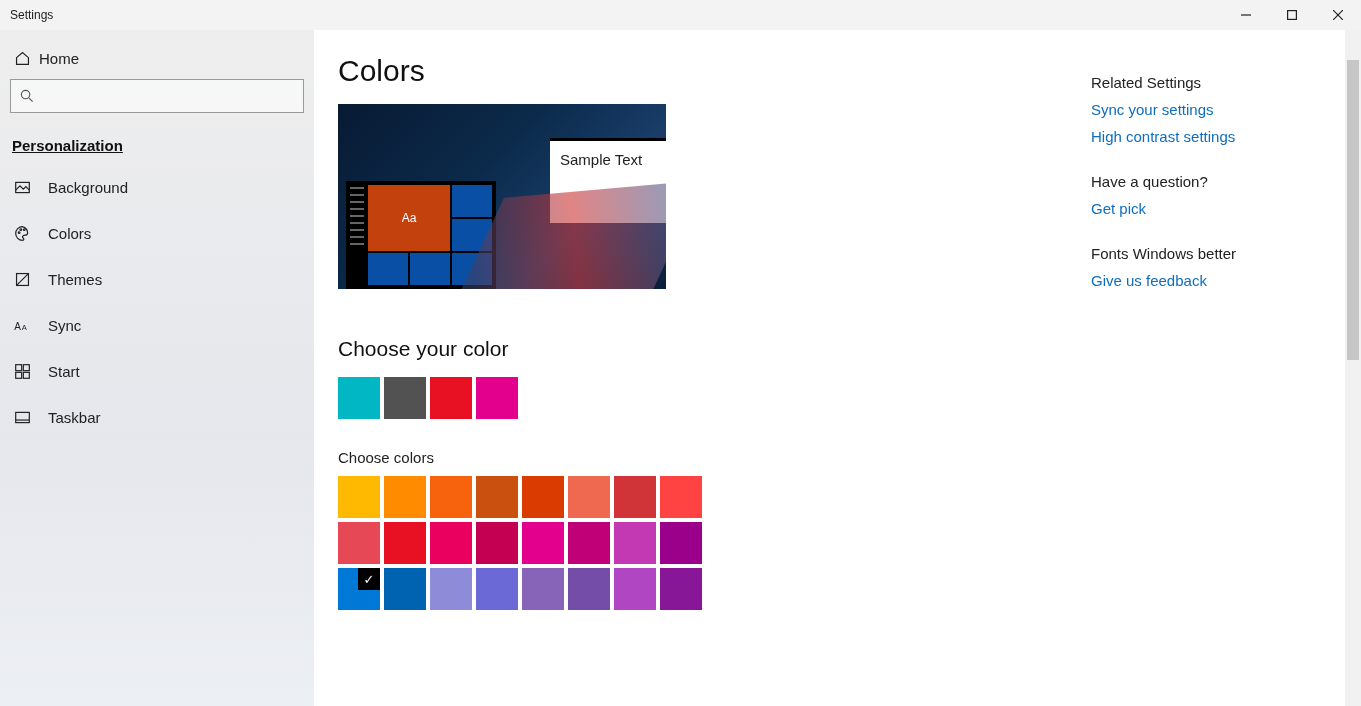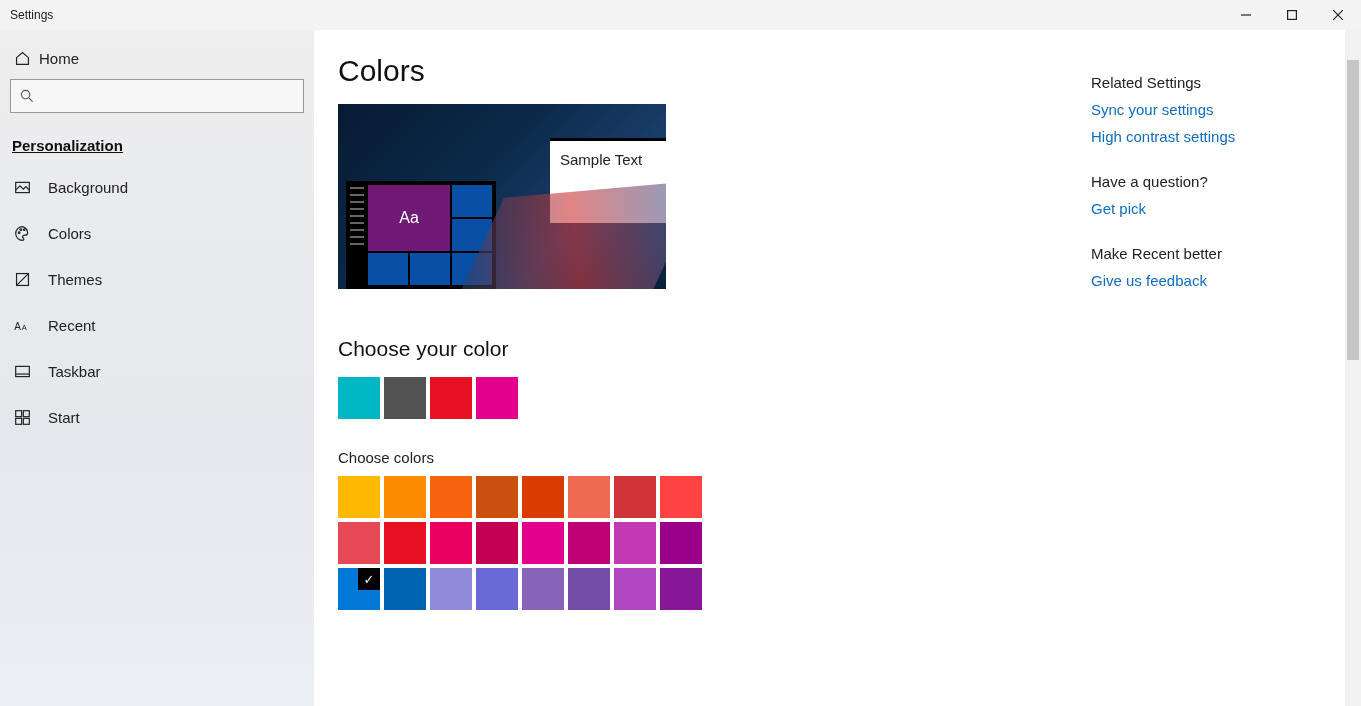--- a/index.html
+++ b/index.html
@@ -27,21 +27,21 @@
   .main { flex:1; display:flex; padding:24px 0 0 24px; overflow:hidden; }
   .content { flex:1; max-width:760px; }
   .page-title { font-weight:300; font-size:30px; color:#111; margin-bottom:16px; }
   .preview { width:328px; height:185px; background:linear-gradient(135deg,#081a33 0%,#0b2a4a 40%,#1a3e6b 70%,#0a1f38 100%); position:relative; overflow:hidden; margin-bottom:48px;}
   .preview::after{ content:""; position:absolute; right:-10px; bottom:-20px; width:200px; height:120px; background:linear-gradient(60deg,#18436f 0%,#c33 50%,#2a67a8 100%); transform:skew(-25deg,-5deg); opacity:0.6;}
   .pv-start { position:absolute; left:8px; bottom:0; width:150px; height:108px; background:#000; display:flex; }
   .pv-start .col1 { width:22px; padding:6px 4px; display:flex; flex-direction:column; gap:5px;}
   .pv-start .col1 span { height:2px; width:14px; background:#666;}
   .pv-start .tiles { flex:1; display:grid; grid-template-columns:repeat(3,1fr); grid-template-rows:repeat(3,1fr); gap:2px; padding:4px 4px 4px 0;}
   .pv-start .tiles .t { background:#0a4fa6; }
-  .pv-start .tiles .big { background:#701a75; grid-row:1 / span 2; grid-column:1 / span 2; display:flex; align-items:center; justify-content:center; color:#fff; font-size:16px;}
+  .pv-start .tiles .big { background:#c2410c; grid-row:1 / span 2; grid-column:1 / span 2; display:flex; align-items:center; justify-content:center; color:#fff; font-size:12px;}
   .pv-sample { position:absolute; left:176px; top:34px; width:125px; height:85px; background:#fff; border-top:3px solid #000; padding:10px; font-size:15px; color:#222;margin-left:36px;}
   .section-title { font-size:21px; font-weight:400; color:#111; margin-bottom:16px; }
   .checkbox-row { display:flex; align-items:center; gap:12px; font-size:15px; color:#222; margin-bottom:28px; }
   .checkbox-box { width:20px; height:20px; border:2px solid #222; }
   .subhead { font-size:15px; color:#222; margin-bottom:10px; }
   .color-row { display:flex; gap:4px; margin-bottom:30px; flex-wrap:wrap; }
   .swatch { width:42px; height:42px; position:relative; }
   .grid8 { display:grid; grid-template-columns:repeat(8,42px); grid-auto-rows:42px; gap:4px; }
   .swatch .check-corner { position:absolute; top:0; right:0; width:22px; height:22px; background:#000; display:flex; align-items:center; justify-content:center; color:#fff; font-size:13px;}
   
@@ -135,41 +135,41 @@
             </span>
             <span>Themes</span>
           </div>
           <div class="nav-item">
             <span class="icon-wrap">
               <svg width="17" height="15" viewBox="0 0 20 18" fill="#222">
                 <text x="0" y="14" font-size="12" font-family="serif">A</text>
                 <text x="9" y="14" font-size="9" font-family="serif">A</text>
               </svg>
             </span>
-            <span>Recent</span>
-          </div>
-          <div class="nav-item">
-            <span class="icon-wrap">
-              <svg width="17" height="17" viewBox="0 0 20 20" fill="none" stroke="#222" stroke-width="1.4">
-                <rect x="2" y="4" width="16" height="12"></rect>
-                <line x1="2" y1="13" x2="18" y2="13"></line>
-              </svg>
-            </span>
-            <span>Taskbar</span>
+            <span>Sync</span>
           </div>
           <div class="nav-item">
             <span class="icon-wrap">
               <svg width="17" height="17" viewBox="0 0 20 20" fill="none" stroke="#222" stroke-width="1.4">
                 <rect x="2" y="2" width="7" height="7"></rect>
                 <rect x="11" y="2" width="7" height="7"></rect>
                 <rect x="2" y="11" width="7" height="7"></rect>
                 <rect x="11" y="11" width="7" height="7"></rect>
               </svg>
             </span>
             <span>Start</span>
+          </div>
+          <div class="nav-item">
+            <span class="icon-wrap">
+              <svg width="17" height="17" viewBox="0 0 20 20" fill="none" stroke="#222" stroke-width="1.4">
+                <rect x="2" y="4" width="16" height="12"></rect>
+                <line x1="2" y1="13" x2="18" y2="13"></line>
+              </svg>
+            </span>
+            <span>Taskbar</span>
           </div>
         </div>
     </div>
 
     <div class="main">
       <div class="content">
         <div class="page-title">Colors</div>
 
         <div class="preview">
           <div class="pv-start">
@@ -242,21 +242,21 @@
       <div class="rail">
         <div class="rail-head">Related Settings</div>
         <div id="related-links">
             <div class="rail-link">Sync your settings</div>
             <div class="rail-link">High contrast settings</div>
           </div>
 
         <div class="rail-head">Have a question?</div>
         <div class="rail-link">Get pick</div>
 
-        <div class="rail-head">Make Recent better</div>
+        <div class="rail-head">Fonts Windows better</div>
         <div class="rail-link">Give us feedback</div>
       </div>
     </div>
 
   </div>
 
   <div class="scrollbar">
     <div class="thumb"></div>
   </div>
 

